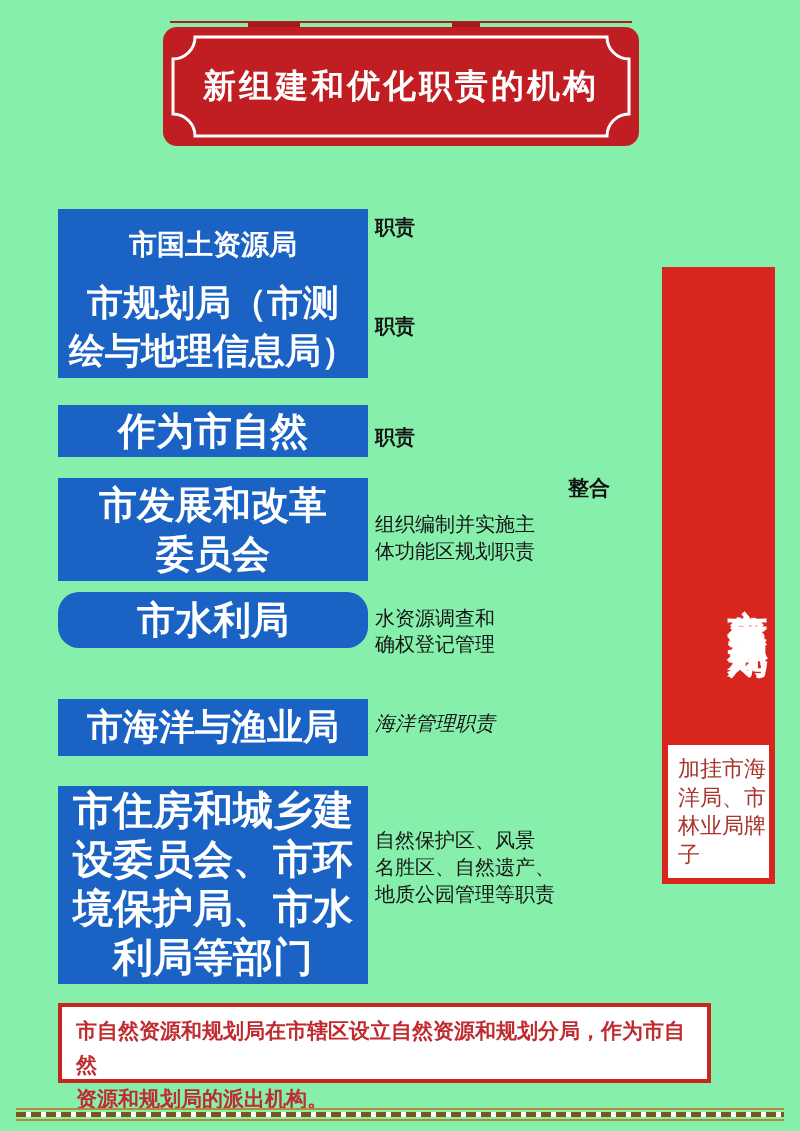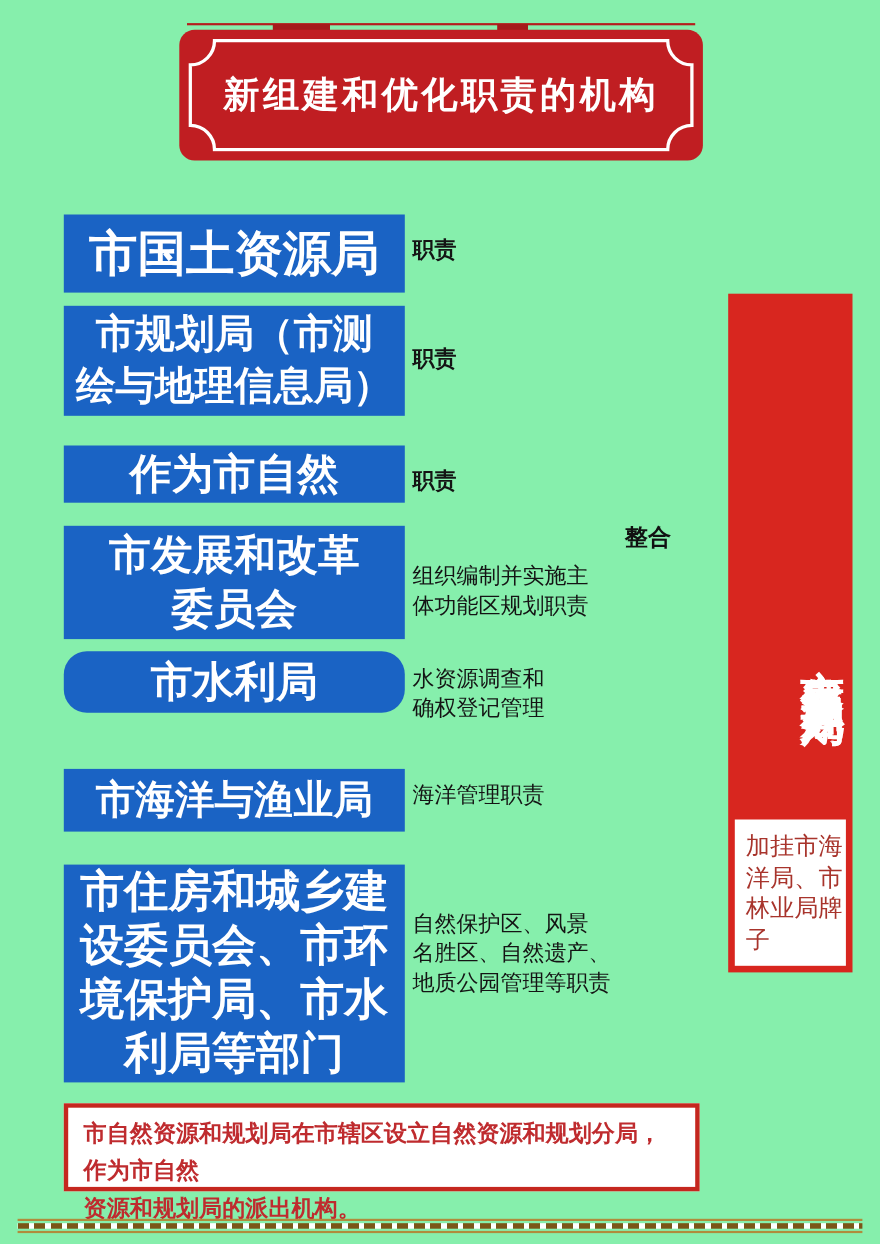--- a/index.html
+++ b/index.html
@@ -14,48 +14,48 @@
   .hanger-tab-r { position:absolute; left:452px; top:22px; width:28px; height:7px; background:#a41b1b; }
   .banner { position:absolute; left:163px; top:27px; width:476px; height:119px; background:#c01e22; border-radius:14px;
             display:flex; align-items:center; justify-content:center; }
   .banner svg.frame { position:absolute; left:8px; top:8px; }
   .banner-title { position:relative; color:#ffffff; font-size:33px; font-weight:bold; letter-spacing:3px; }
 
   
   .agency { position:absolute; left:58px; width:310px; background:#1a63c4; color:#ffffff;
             display:flex; align-items:center; justify-content:center; text-align:center;
             font-family:"Liberation Serif","DejaVu Serif",serif; font-weight:bold; }
-  .a1 { top:195px; height:71px;  font-size:44px; }
+  .a1 { top:209px; height:71px;  font-size:28px; }
   .a2 { top:278px; height:100px; font-size:36px; line-height:1.32; }
   .a3 { top:405px; height:52px;  font-size:38px; }
   .a4 { top:478px; height:103px; font-size:38px; line-height:1.28; }
   .a5 { top:592px; height:56px;  font-size:38px;border-radius:21px; }
   .a6 { top:699px; height:57px;  font-size:36px; }
   .a7 { top:786px; height:198px; font-size:40px; line-height:1.22; }
 
   
   .duty { position:absolute; left:375px; color:#141414; }
   .d-short { font-size:20px; font-weight:600; }
   .d-long  { font-size:20px; font-weight:500; line-height:27px; }
   .d1 { top:214px; } .d2 { top:313px; } .d3 { top:424px; }
-  .d4 { top:511px; } .d5 { top:605px; line-height:26px; } .d6 { top:710px; } .d7 { top:827px; }
+  .d4 { top:511px; } .d5 { top:605px; line-height:26px; } .d6 { top:710px;font-style:italic; } .d7 { top:827px; }
 
   .merge-label { position:absolute; left:568px; top:474px; font-size:21px; font-weight:bold; color:#111; }
 
   
   .result-col { position:absolute; left:662px; top:267px; width:113px; height:617px; background:#d8261f; }
   .result-name { position:absolute; top:48px; left:0; width:100%; display:flex; justify-content:center;
                  color:#ffffff; font-family:"Liberation Serif","DejaVu Serif",serif; font-weight:bold;
                  font-size:40px; letter-spacing:4px;
                  writing-mode:vertical-rl; text-orientation:upright; height:560px; }
   .plaque { position:absolute; left:6px; right:6px; bottom:6px; height:133px; background:#ffffff;
             color:#a8342c; font-size:22px; line-height:28.5px; font-weight:500; padding:10px 2px 0 10px; }
 
   
-  .footnote { position:absolute; left:58px; top:1003px; width:578px; height:80px;
+  .footnote { position:absolute; left:58px; top:1003px; width:653px; height:80px;
               border:4px solid #c5271f; background:#ffffff; color:#bf2b2e;
               font-size:21px; font-weight:600; line-height:34px; padding:7px 14px; }
 
   
   .bottom-rule { position:absolute; left:16px; top:1108px; width:768px;
                  border-top:2px solid #b08c3c; border-bottom:2px solid #b08c3c; padding:2px 0; }
   .bottom-rule .dashes { height:5px;
       background:repeating-linear-gradient(90deg, #7b5618 0 10px, #ffffff 10px 15px); }
 </style>
 </head>

